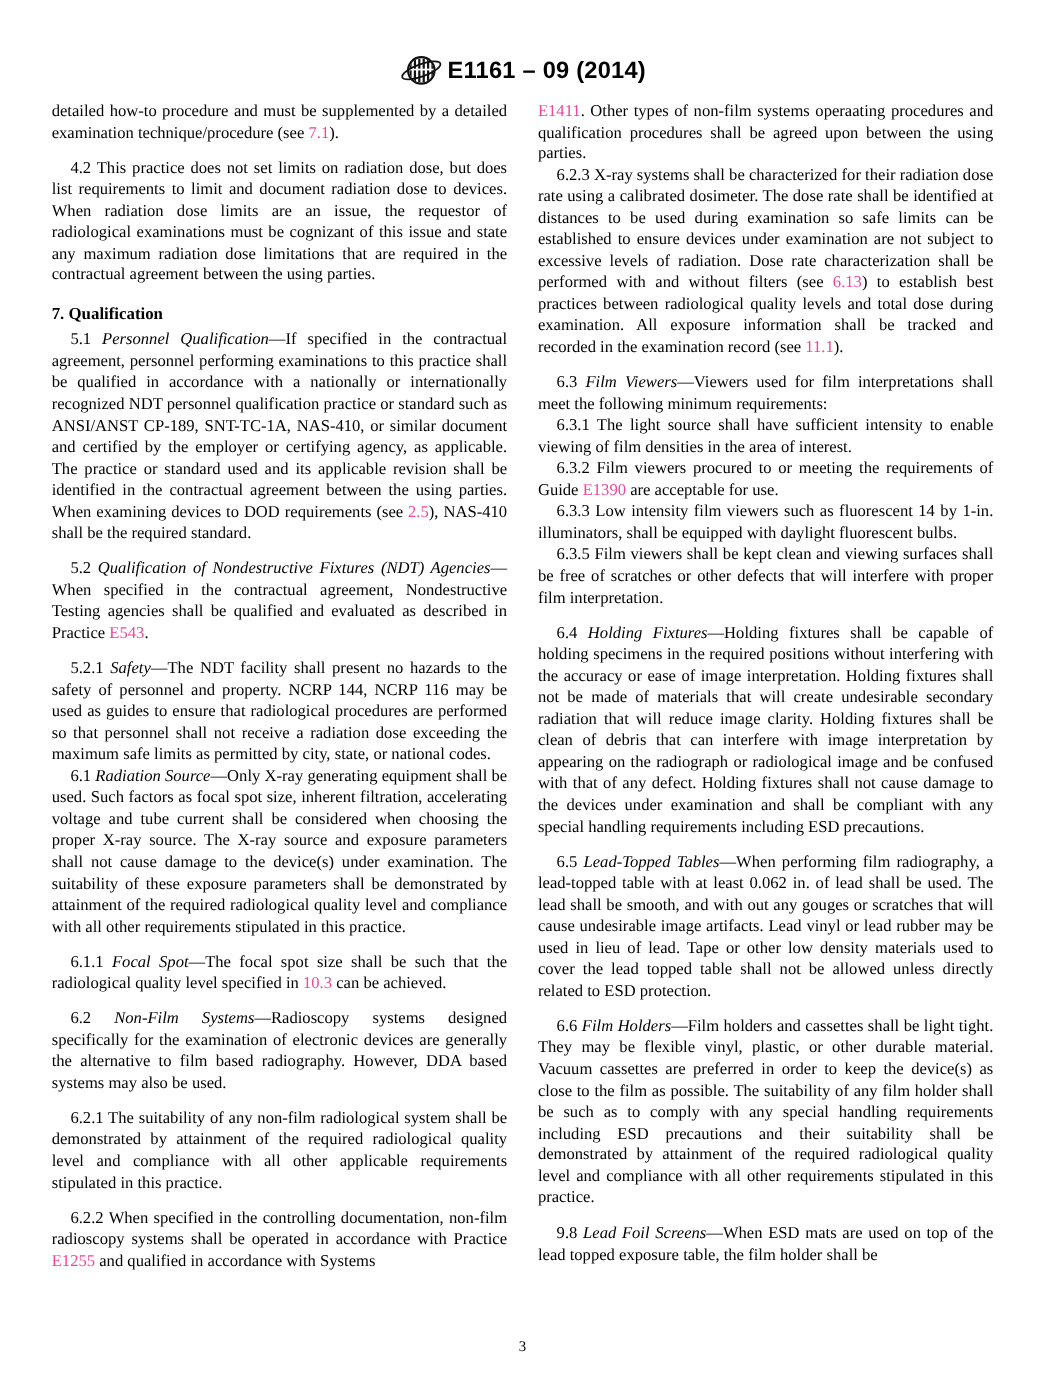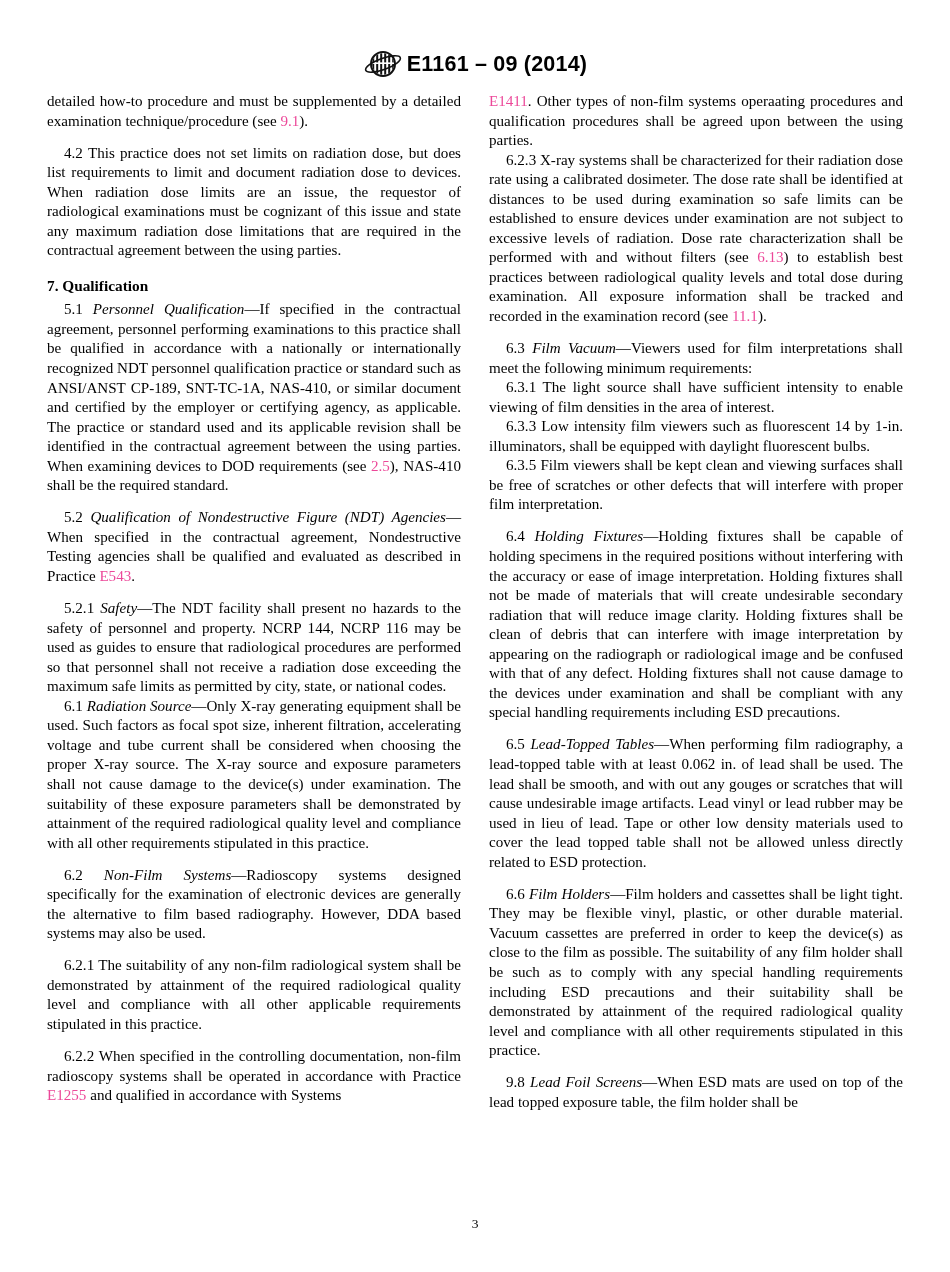--- a/index.html
+++ b/index.html
@@ -135,36 +135,38 @@
         </g>
 
         <ellipse cx="50" cy="40" rx="46" ry="14" fill="none" stroke="#111" stroke-width="4" transform="rotate(-20 50 40)"></ellipse>
       </g>
     </svg>
     <div class="header-title">E1161 – 09 (2014)</div>
   </div>
 
   <div class="columns">
     <div class="col" id="col-left">
-        <p class="para"><span>detailed how-to procedure and must be supplemented by a detailed examination technique/procedure (see </span><span class="ref">9.1</span><span>).</span></p>
+        <p class="para"><span>detailed how-to procedure and must be supplemented by a detailed examination technique/procedure (see </span><span class="ref">7.1</span><span>).</span></p>
         <p class="para indent gap-before"><span>4.2 This practice does not set limits on radiation dose, but does list requirements to limit and document radiation dose to devices. When radiation dose limits are an issue, the requestor of radiological examinations must be cognizant of this issue and state any maximum radiation dose limitations that are required in the contractual agreement between the using parties.</span></p>
         <h2 class="section-head head-gap">7.  Qualification</h2>
         <p class="para indent"><span>5.1 </span><span class="it">Personnel Qualification</span><span>—If specified in the contractual agreement, personnel performing examinations to this practice shall be qualified in accordance with a nationally or internationally recognized NDT personnel qualification practice or standard such as ANSI/ANST CP-189, SNT-TC-1A, NAS-410, or similar document and certified by the employer or certifying agency, as applicable. The practice or standard used and its applicable revision shall be identified in the contractual agreement between the using parties. When examining devices to DOD requirements (see </span><span class="ref">2.5</span><span>), NAS-410 shall be the required standard.</span></p>
-        <p class="para indent gap-before"><span>5.2 </span><span class="it">Qualification of Nondestructive Figure (NDT) Agencies</span><span>—When specified in the contractual agreement, Nondestructive Testing agencies shall be qualified and evaluated as described in Practice </span><span class="ref">E543</span><span>.</span></p>
+        <p class="para indent gap-before"><span>5.2 </span><span class="it">Qualification of Nondestructive Fixtures (NDT) Agencies</span><span>—When specified in the contractual agreement, Nondestructive Testing agencies shall be qualified and evaluated as described in Practice </span><span class="ref">E543</span><span>.</span></p>
         <p class="para indent gap-before"><span>5.2.1 </span><span class="it">Safety</span><span>—The NDT facility shall present no hazards to the safety of personnel and property. NCRP 144, NCRP 116 may be used as guides to ensure that radiological procedures are performed so that personnel shall not receive a radiation dose exceeding the maximum safe limits as permitted by city, state, or national codes.</span></p>
         <p class="para indent"><span>6.1 </span><span class="it">Radiation Source</span><span>—Only X-ray generating equipment shall be used. Such factors as focal spot size, inherent filtration, accelerating voltage and tube current shall be considered when choosing the proper X-ray source. The X-ray source and exposure parameters shall not cause damage to the device(s) under examination. The suitability of these exposure parameters shall be demonstrated by attainment of the required radiological quality level and compliance with all other requirements stipulated in this practice.</span></p>
+        <p class="para indent gap-before"><span>6.1.1 </span><span class="it">Focal Spot</span><span>—The focal spot size shall be such that the radiological quality level specified in </span><span class="ref">10.3</span><span> can be achieved.</span></p>
         <p class="para indent gap-before"><span>6.2 </span><span class="it">Non-Film Systems</span><span>—Radioscopy systems designed specifically for the examination of electronic devices are generally the alternative to film based radiography. However, DDA based systems may also be used.</span></p>
         <p class="para indent gap-before"><span>6.2.1 The suitability of any non-film radiological system shall be demonstrated by attainment of the required radiological quality level and compliance with all other applicable requirements stipulated in this practice.</span></p>
         <p class="para indent gap-before"><span>6.2.2 When specified in the controlling documentation, non-film radioscopy systems shall be operated in accordance with Practice </span><span class="ref">E1255</span><span> and qualified in accordance with Systems</span></p>
       </div>
     <div class="col" id="col-right">
         <p class="para"><span class="ref">E1411</span><span>. Other types of non-film systems operaating procedures and qualification procedures shall be agreed upon between the using parties.</span></p>
         <p class="para indent"><span>6.2.3  X-ray systems shall be characterized for their radiation dose rate using a calibrated dosimeter. The dose rate shall be identified at distances to be used during examination so safe limits can be established to ensure devices under examination are not subject to excessive levels of radiation. Dose rate characterization shall be performed with and without filters (see </span><span class="ref">6.13</span><span>) to establish best practices between radiological quality levels and total dose during examination. All exposure information shall be tracked and recorded in the examination record (see </span><span class="ref">11.1</span><span>).</span></p>
-        <p class="para indent gap-before"><span>6.3 </span><span class="it">Film Vacuum</span><span>—Viewers used for film interpretations shall meet the following minimum requirements:</span></p>
+        <p class="para indent gap-before"><span>6.3 </span><span class="it">Film Viewers</span><span>—Viewers used for film interpretations shall meet the following minimum requirements:</span></p>
         <p class="para indent"><span>6.3.1 The light source shall have sufficient intensity to enable viewing of film densities in the area of interest.</span></p>
+        <p class="para indent"><span>6.3.2 Film viewers procured to or meeting the requirements of Guide </span><span class="ref">E1390</span><span> are acceptable for use.</span></p>
         <p class="para indent"><span>6.3.3 Low intensity film viewers such as fluorescent 14 by 1-in. illuminators, shall be equipped with daylight fluorescent bulbs.</span></p>
         <p class="para indent"><span>6.3.5  Film viewers shall be kept clean and viewing surfaces shall be free of scratches or other defects that will interfere with proper film interpretation.</span></p>
         <p class="para indent gap-before"><span>6.4 </span><span class="it">Holding Fixtures</span><span>—Holding fixtures shall be capable of holding specimens in the required positions without interfering with the accuracy or ease of image interpretation. Holding fixtures shall not be made of materials that will create undesirable secondary radiation that will reduce image clarity. Holding fixtures shall be clean of debris that can interfere with image interpretation by appearing on the radiograph or radiological image and be confused with that of any defect. Holding fixtures shall not cause damage to the devices under examination and shall be compliant with any special handling requirements including ESD precautions.</span></p>
         <p class="para indent gap-before"><span>6.5 </span><span class="it">Lead-Topped Tables</span><span>—When performing film radiography, a lead-topped table with at least 0.062 in. of lead shall be used. The lead shall be smooth, and with out any gouges or scratches that will cause undesirable image artifacts. Lead vinyl or lead rubber may be used in lieu of lead. Tape or other low density materials used to cover the lead topped table shall not be allowed unless directly related to ESD protection.</span></p>
         <p class="para indent gap-before"><span>6.6 </span><span class="it">Film Holders</span><span>—Film holders and cassettes shall be light tight. They may be flexible vinyl, plastic, or other durable material. Vacuum cassettes are preferred in order to keep the device(s) as close to the film as possible. The suitability of any film holder shall be such as to comply with any special handling requirements including ESD precautions and their suitability shall be demonstrated by attainment of the required radiological quality level and compliance with all other requirements stipulated in this practice.</span></p>
         <p class="para indent gap-before"><span>9.8 </span><span class="it">Lead Foil Screens</span><span>—When ESD mats are used on top of the lead topped exposure table, the film holder shall be</span></p>
       </div>
   </div>
 
   <div class="page-number">3</div>

